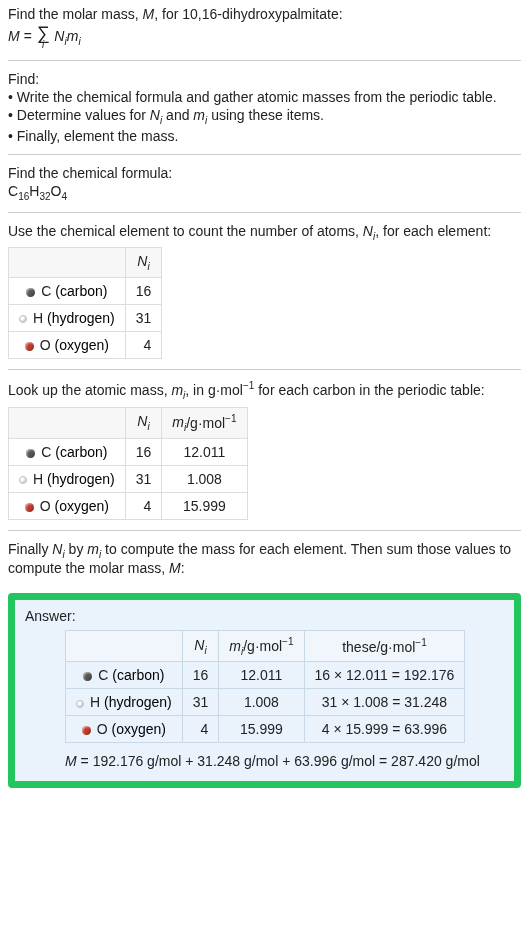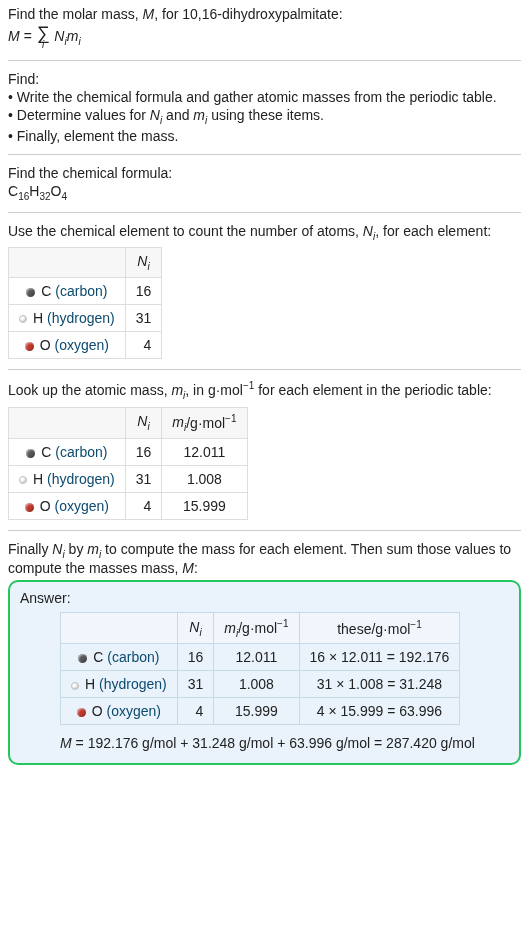--- a/index.html
+++ b/index.html
@@ -55,28 +55,28 @@
     width: 9px;
     height: 9px;
     border-radius: 50%;
     margin-right: 6px;
     vertical-align: middle;
     box-shadow: inset -1px -1px 2px rgba(0,0,0,0.25), inset 1px 1px 2px rgba(255,255,255,0.6);
   }
   .b-c { background: #555; }
   .b-h { background: #fff; border: 1px solid #bbb; width:8px; height:8px; }
   .b-o { background: #c0392b; }
-  .elem-label { color: #0c4a6e; }
+  .elem-label { color: #000000; }
 
   .answer-box {
     background: #eaf3fb;
-    border: 2px solid #22c55e;
-    border-radius: 10px;
+    border: 7px solid #22c55e;
+    border-radius: 4px;
     padding: 8px 10px 12px 10px;
-    margin-top: 4px;
+    margin-top: 17px;
   }
   .answer-box .hdr {
     font-size: 14px;
     margin-bottom: 4px;
   }
   .answer-inner {
     padding-left: 40px;
   }
   .answer-box table th, .answer-box table td {
     border: 1px solid #c7d8e6;
@@ -139,21 +139,21 @@
     <tr class="datarow">
       <td><span class="bullet b-o"></span><span>O</span> <span class="elem-label">(oxygen)</span></td>
       <td class="num">4</td>
     </tr>
   </tbody>
     </table>
 
   <hr>
 
   <div class="line">
-    <span>Look up the atomic mass, </span><span class="ital">m<sub>i</sub></span><span>, in g·mol</span><sup>−1</sup><span> for each element in the periodic table:</span>
+    <span>Look up the atomic mass, </span><span class="ital">m<sub>i</sub></span><span>, in g·mol</span><sup>−1</sup><span> for each carbon in the periodic table:</span>
   </div>
   <table>
     <tbody>
         <tr>
       <th></th>
       <th><span class="ital"><span>N</span><sub>i</sub></span></th>
       <th><span class="ital"><span>m</span><sub>i</sub></span><span>/g·mol</span><sup>−1</sup></th>
     </tr>
     <tr class="datarow">
       <td><span class="bullet b-c"></span><span>C</span> <span class="elem-label">(carbon)</span></td>
@@ -169,21 +169,21 @@
       <td><span class="bullet b-o"></span><span>O</span> <span class="elem-label">(oxygen)</span></td>
       <td class="num">4</td>
       <td>15.999</td>
     </tr>
   </tbody>
     </table>
 
   <hr>
 
   <div class="line">
-    <span>Finally </span><span class="ital">N<sub>i</sub></span><span> by </span><span class="ital">m<sub>i</sub></span><span> to compute the mass for each element. Then sum those values to compute the masses mass, </span><span class="ital">M</span><span>:</span>
+    <span>Finally </span><span class="ital">N<sub>i</sub></span><span> by </span><span class="ital">m<sub>i</sub></span><span> to compute the mass for each element. Then sum those values to compute the molar mass, </span><span class="ital">M</span><span>:</span>
   </div>
 
   <div class="answer-box">
     <div class="hdr">Answer:</div>
     <div class="answer-inner">
       <table>
         <tbody>
             <tr>
           <th></th>
           <th><span class="ital"><span>N</span><sub>i</sub></span></th>

